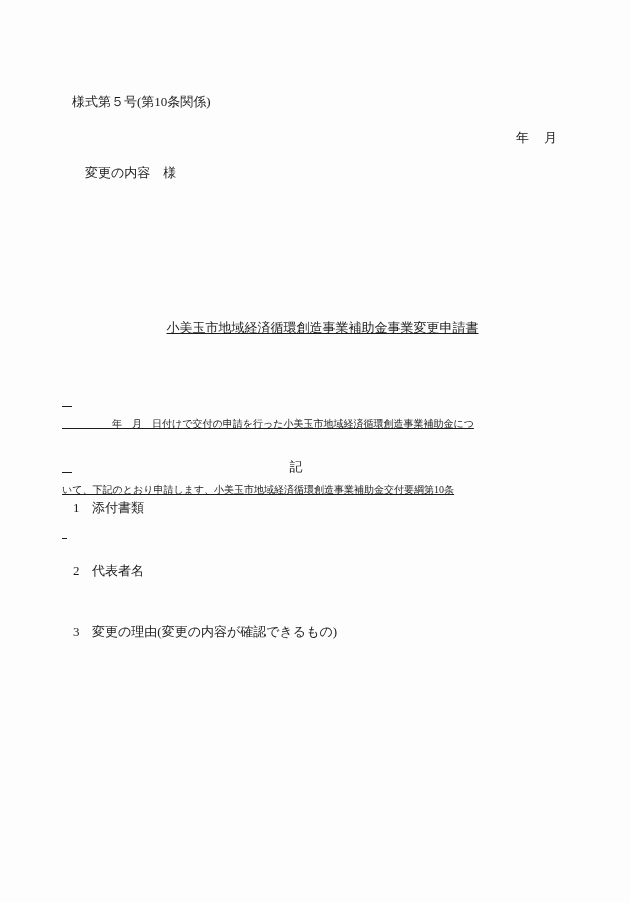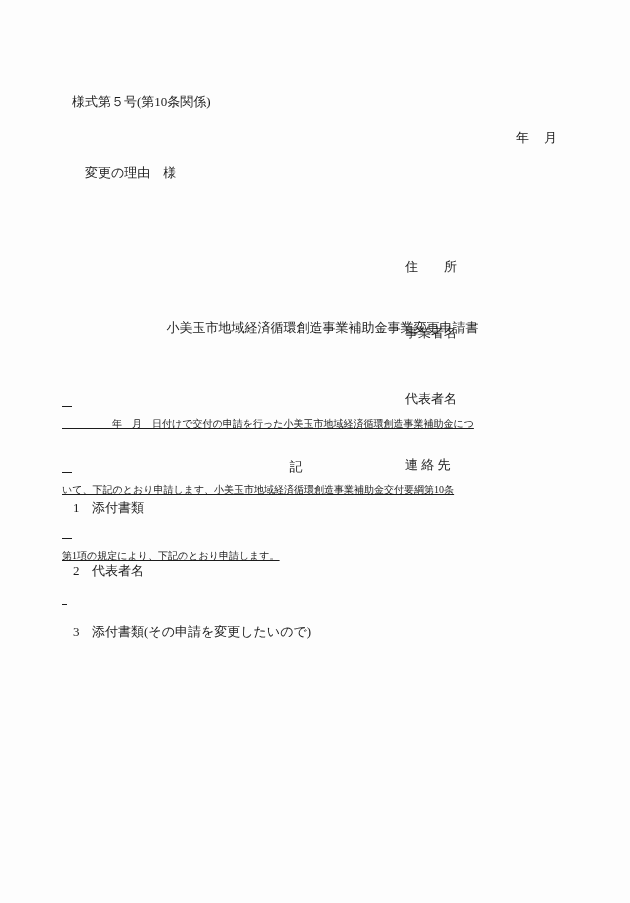--- a/index.html
+++ b/index.html
@@ -19,21 +19,21 @@
   }
   .abs { position: absolute; white-space: pre; line-height: 14px; }
 
   .form-number   { left: 72px;  top: 95px; }
   .date-line     { left: 516px; top: 131px; letter-spacing: 1px; }
   .addressee     { left: 85px;  top: 166px; }
 
   .applicant-block { left: 405px; top: 212px; line-height: 22px; }
   .applicant-row   { white-space: pre; }
 
-  .doc-title { left: 15px; top: 321px; width: 615px; text-align: center; white-space: pre; }
+  .doc-title { left: 15px; top: 321px; width: 615px; text-align: center; white-space: pre; text-decoration: underline; }
 
   .body-paragraph { left: 62px; top: 369px; width: 516px; font-size: 10px; line-height: 22px; text-decoration: underline; }
   .body-line { white-space: pre; }
 
   .record-mark { left: 0; top: 460px; width: 592px; text-align: center; }
 
   .item { display: flex; left: 73px; }
   .item-1 { top: 501px; }
   .item-2 { top: 564px; }
   .item-3 { top: 625px; }
@@ -42,47 +42,40 @@
 </style>
 </head>
 <body>
 
 <div class="page">
 
   <div class="abs form-number">様式第５号(第10条関係)</div>
 
   <div class="abs date-line">年　月　日</div>
 
-  <div class="abs addressee">変更の理由　様</div>
+  <div class="abs addressee">変更の内容　様</div>
 
-  <div class="abs applicant-block">
-    <div class="applicant-row">住　　所</div>
-    <div class="applicant-row">事業者名</div>
-    <div class="applicant-row">代表者名</div>
-    <div class="applicant-row">連 絡 先</div>
-  </div>
 
   <div class="abs doc-title">小美玉市地域経済循環創造事業補助金事業変更申請書</div>
 
   <div class="abs body-paragraph">
     <div class="body-line">　　　　　年　月　日付けで交付の申請を行った小美玉市地域経済循環創造事業補助金につ</div>
     <div class="body-line">いて、下記のとおり申請します、小美玉市地域経済循環創造事業補助金交付要綱第10条</div>
-    <div class="body-line">第1項の規定により、下記のとおり申請します。</div>
   </div>
 
   <div class="abs record-mark">記</div>
 
   <div class="abs item item-1">
     <span class="item-number">1</span>
     <span class="item-label">添付書類</span>
   </div>
 
   <div class="abs item item-2">
     <span class="item-number">2</span>
     <span class="item-label">代表者名</span>
   </div>
 
   <div class="abs item item-3">
     <span class="item-number">3</span>
-    <span class="item-label">添付書類(その申請を変更したいので)</span>
+    <span class="item-label">変更の理由(変更の内容が確認できるもの)</span>
   </div>
 
 </div>
 
 </body></html>

